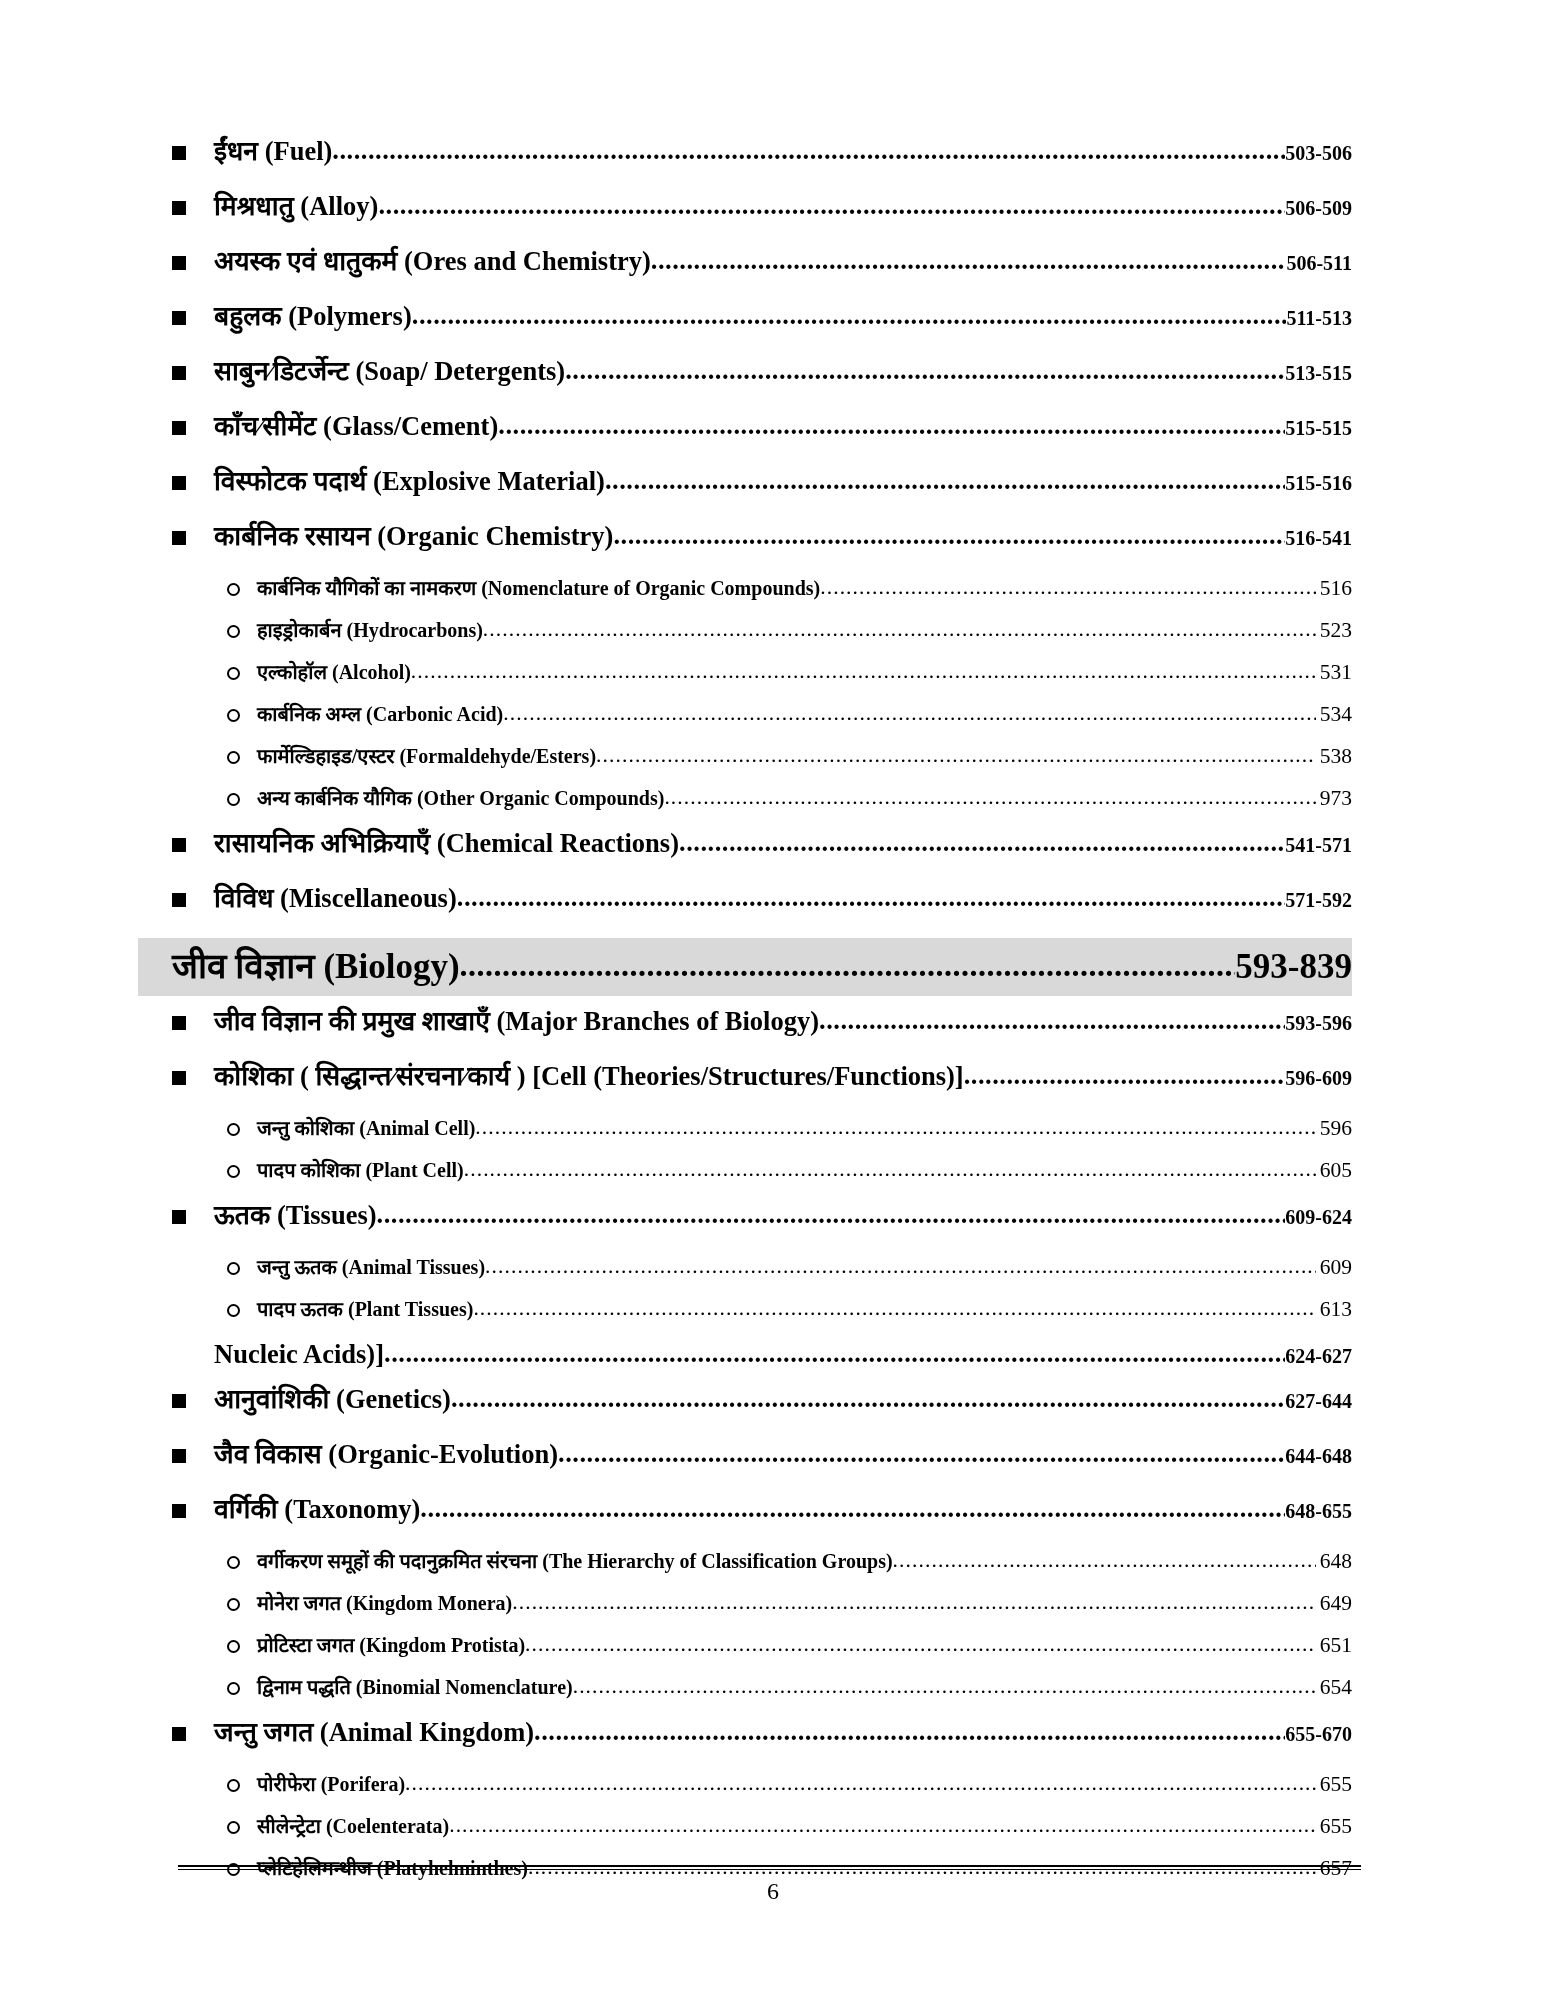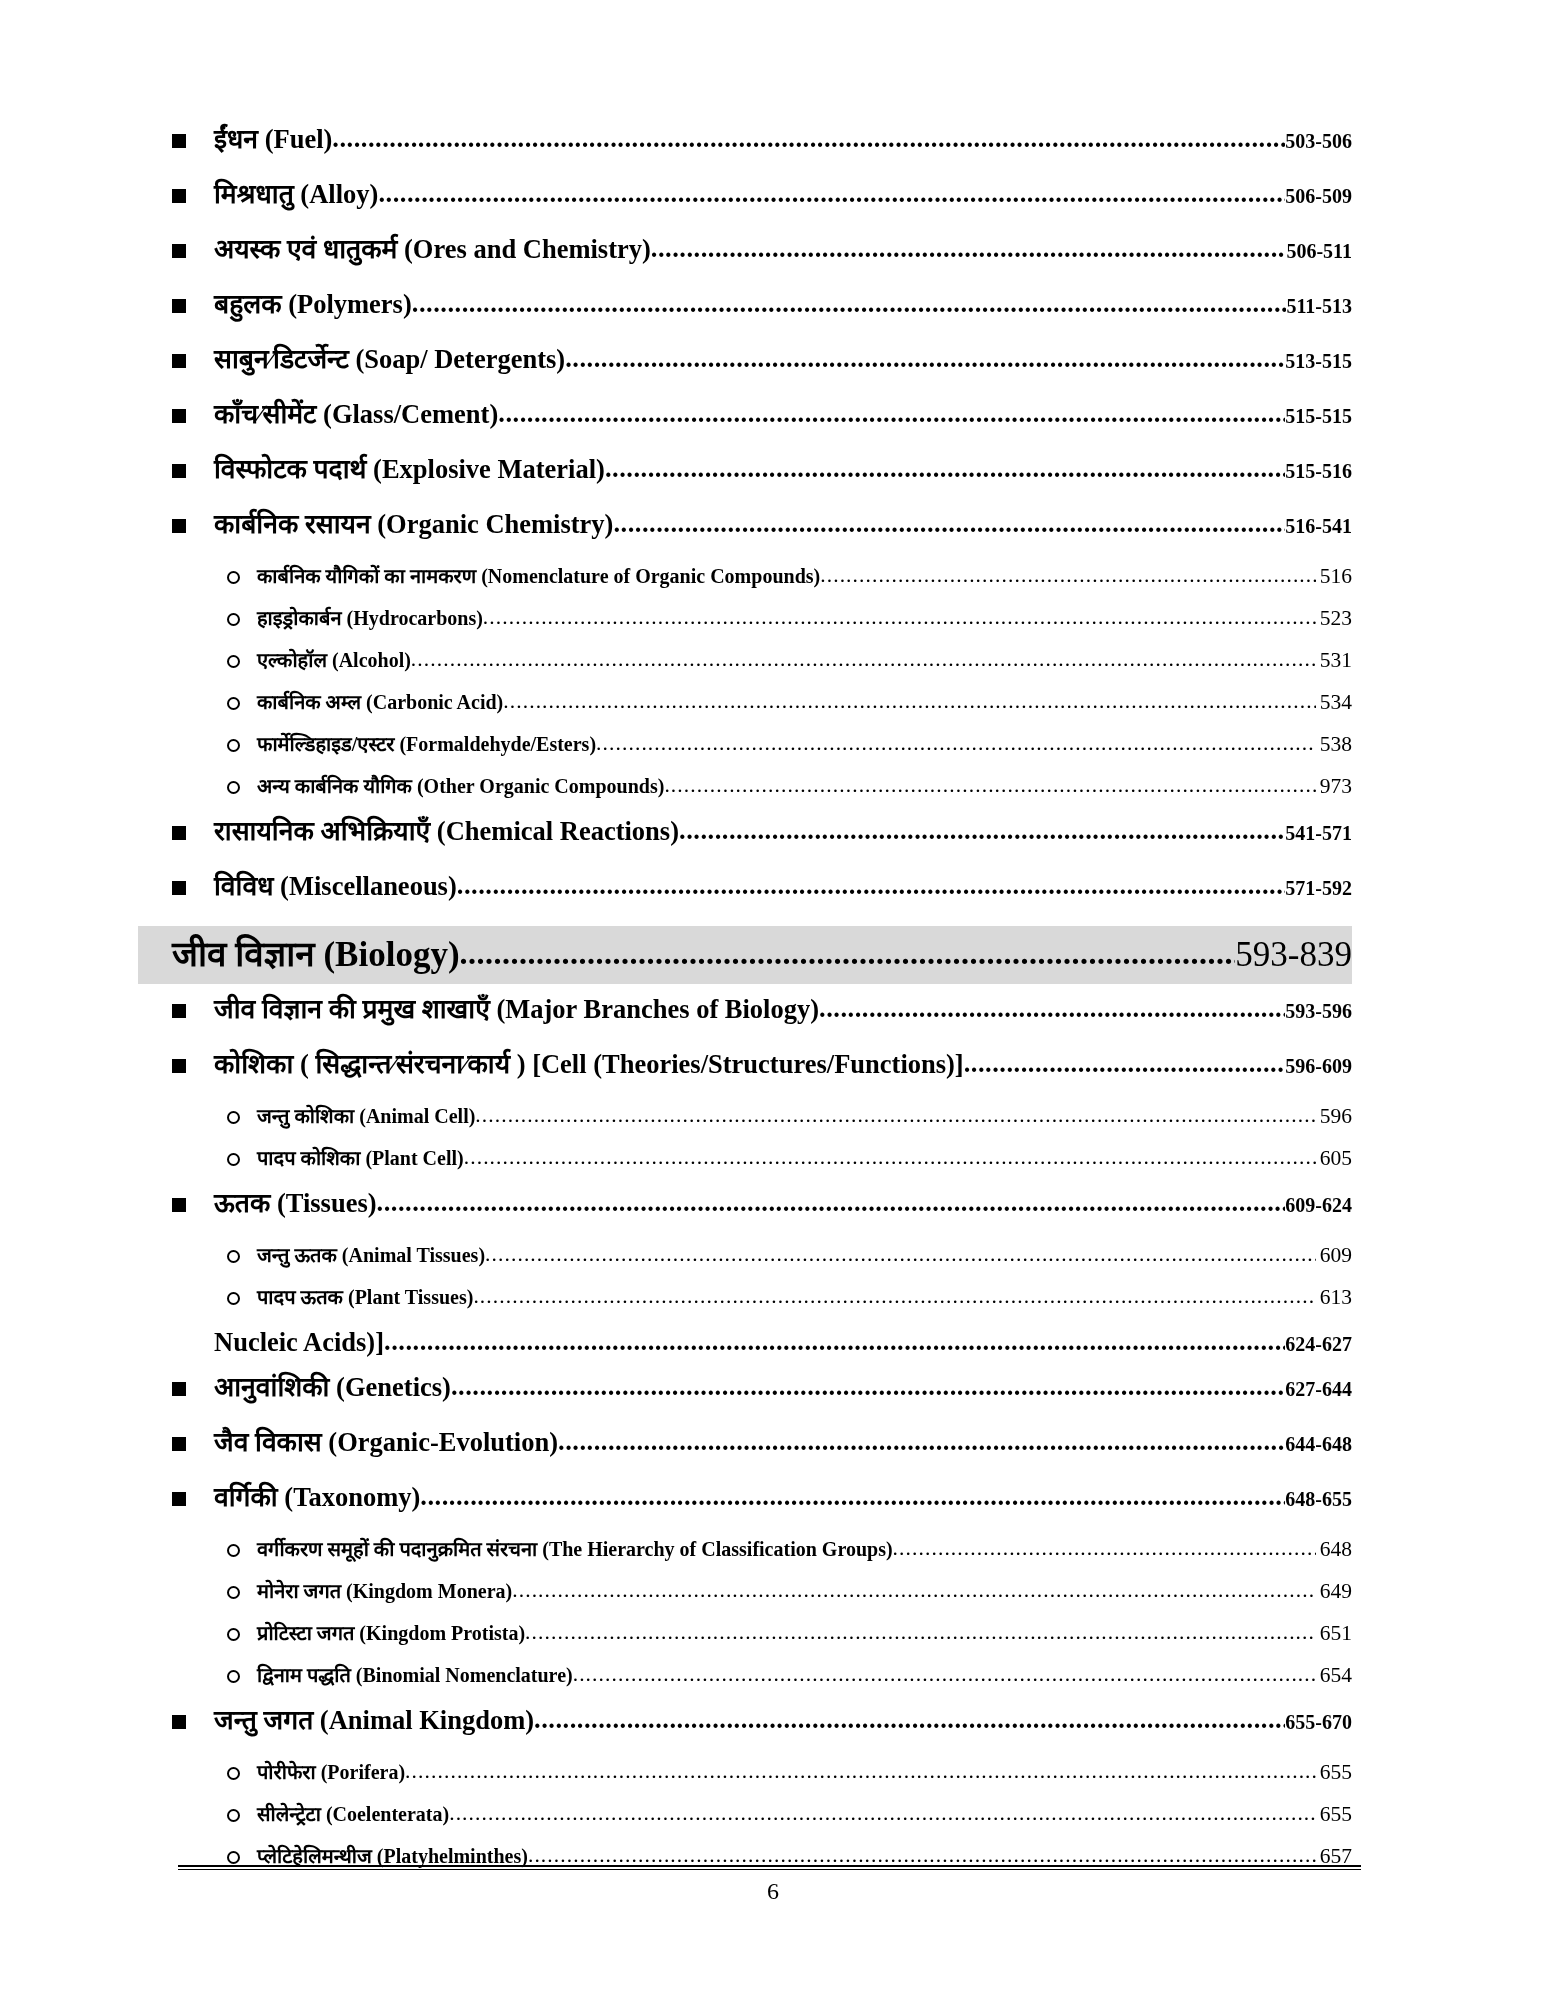--- a/index.html
+++ b/index.html
@@ -20,21 +20,21 @@
     position: absolute;
     left: 0; top: 0;
     width: 1546px;
     height: 2000px;
     box-sizing: border-box;
   }
 
   .content {
     position: absolute;
     left: 172px;
-    top: 124px;
+    top: 136px;
     width: 1180px;
   }
 
   
   .row {
     display: flex;
     align-items: baseline;
     width: 100%;
     box-sizing: border-box;
   }
@@ -173,21 +173,21 @@
     overflow: hidden;
     white-space: nowrap;
     font-weight: bold;
     font-size: 32px;
     letter-spacing: 0.5px;
     position: relative;
     top: -2px;
   }
   .banner .pages {
     flex: 0 0 auto;
-    font-weight: normal;
+    font-weight: bold;
     font-size: 35px;
     white-space: nowrap;
     padding-right: 0px;
   }
 
   
   .footer-rule {
     position: absolute;
     left: 178px;
     top: 1865px;

